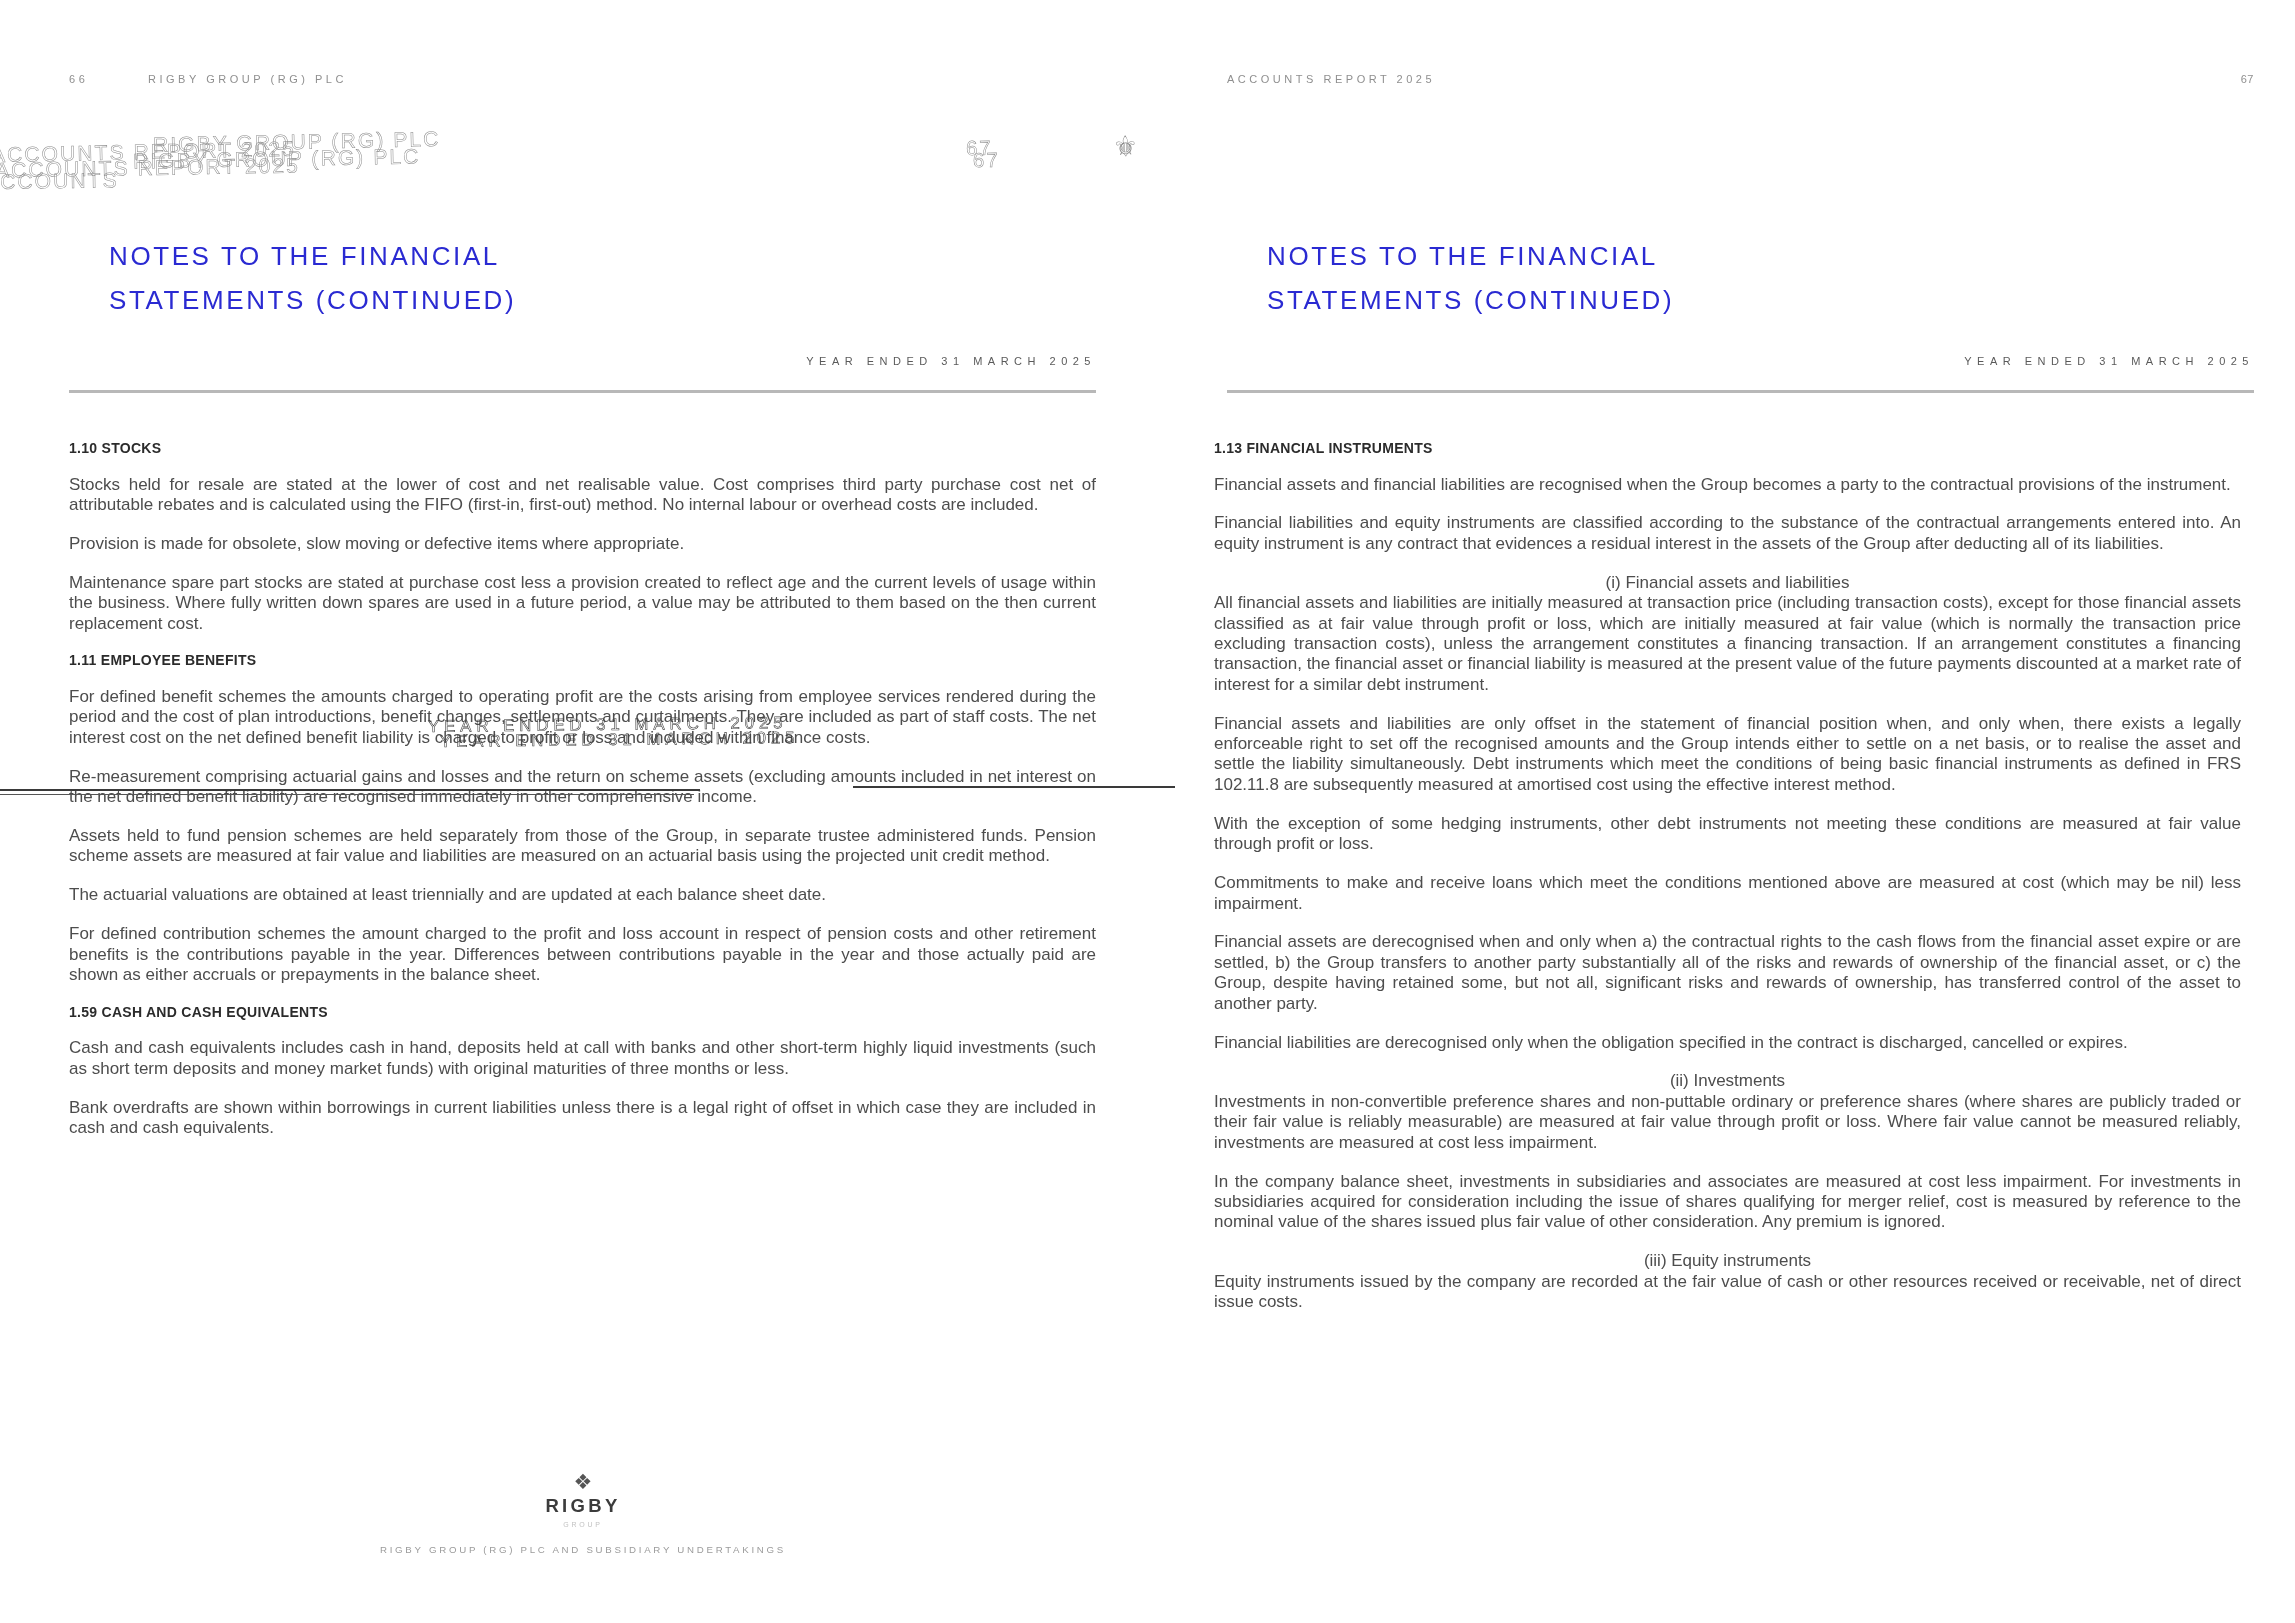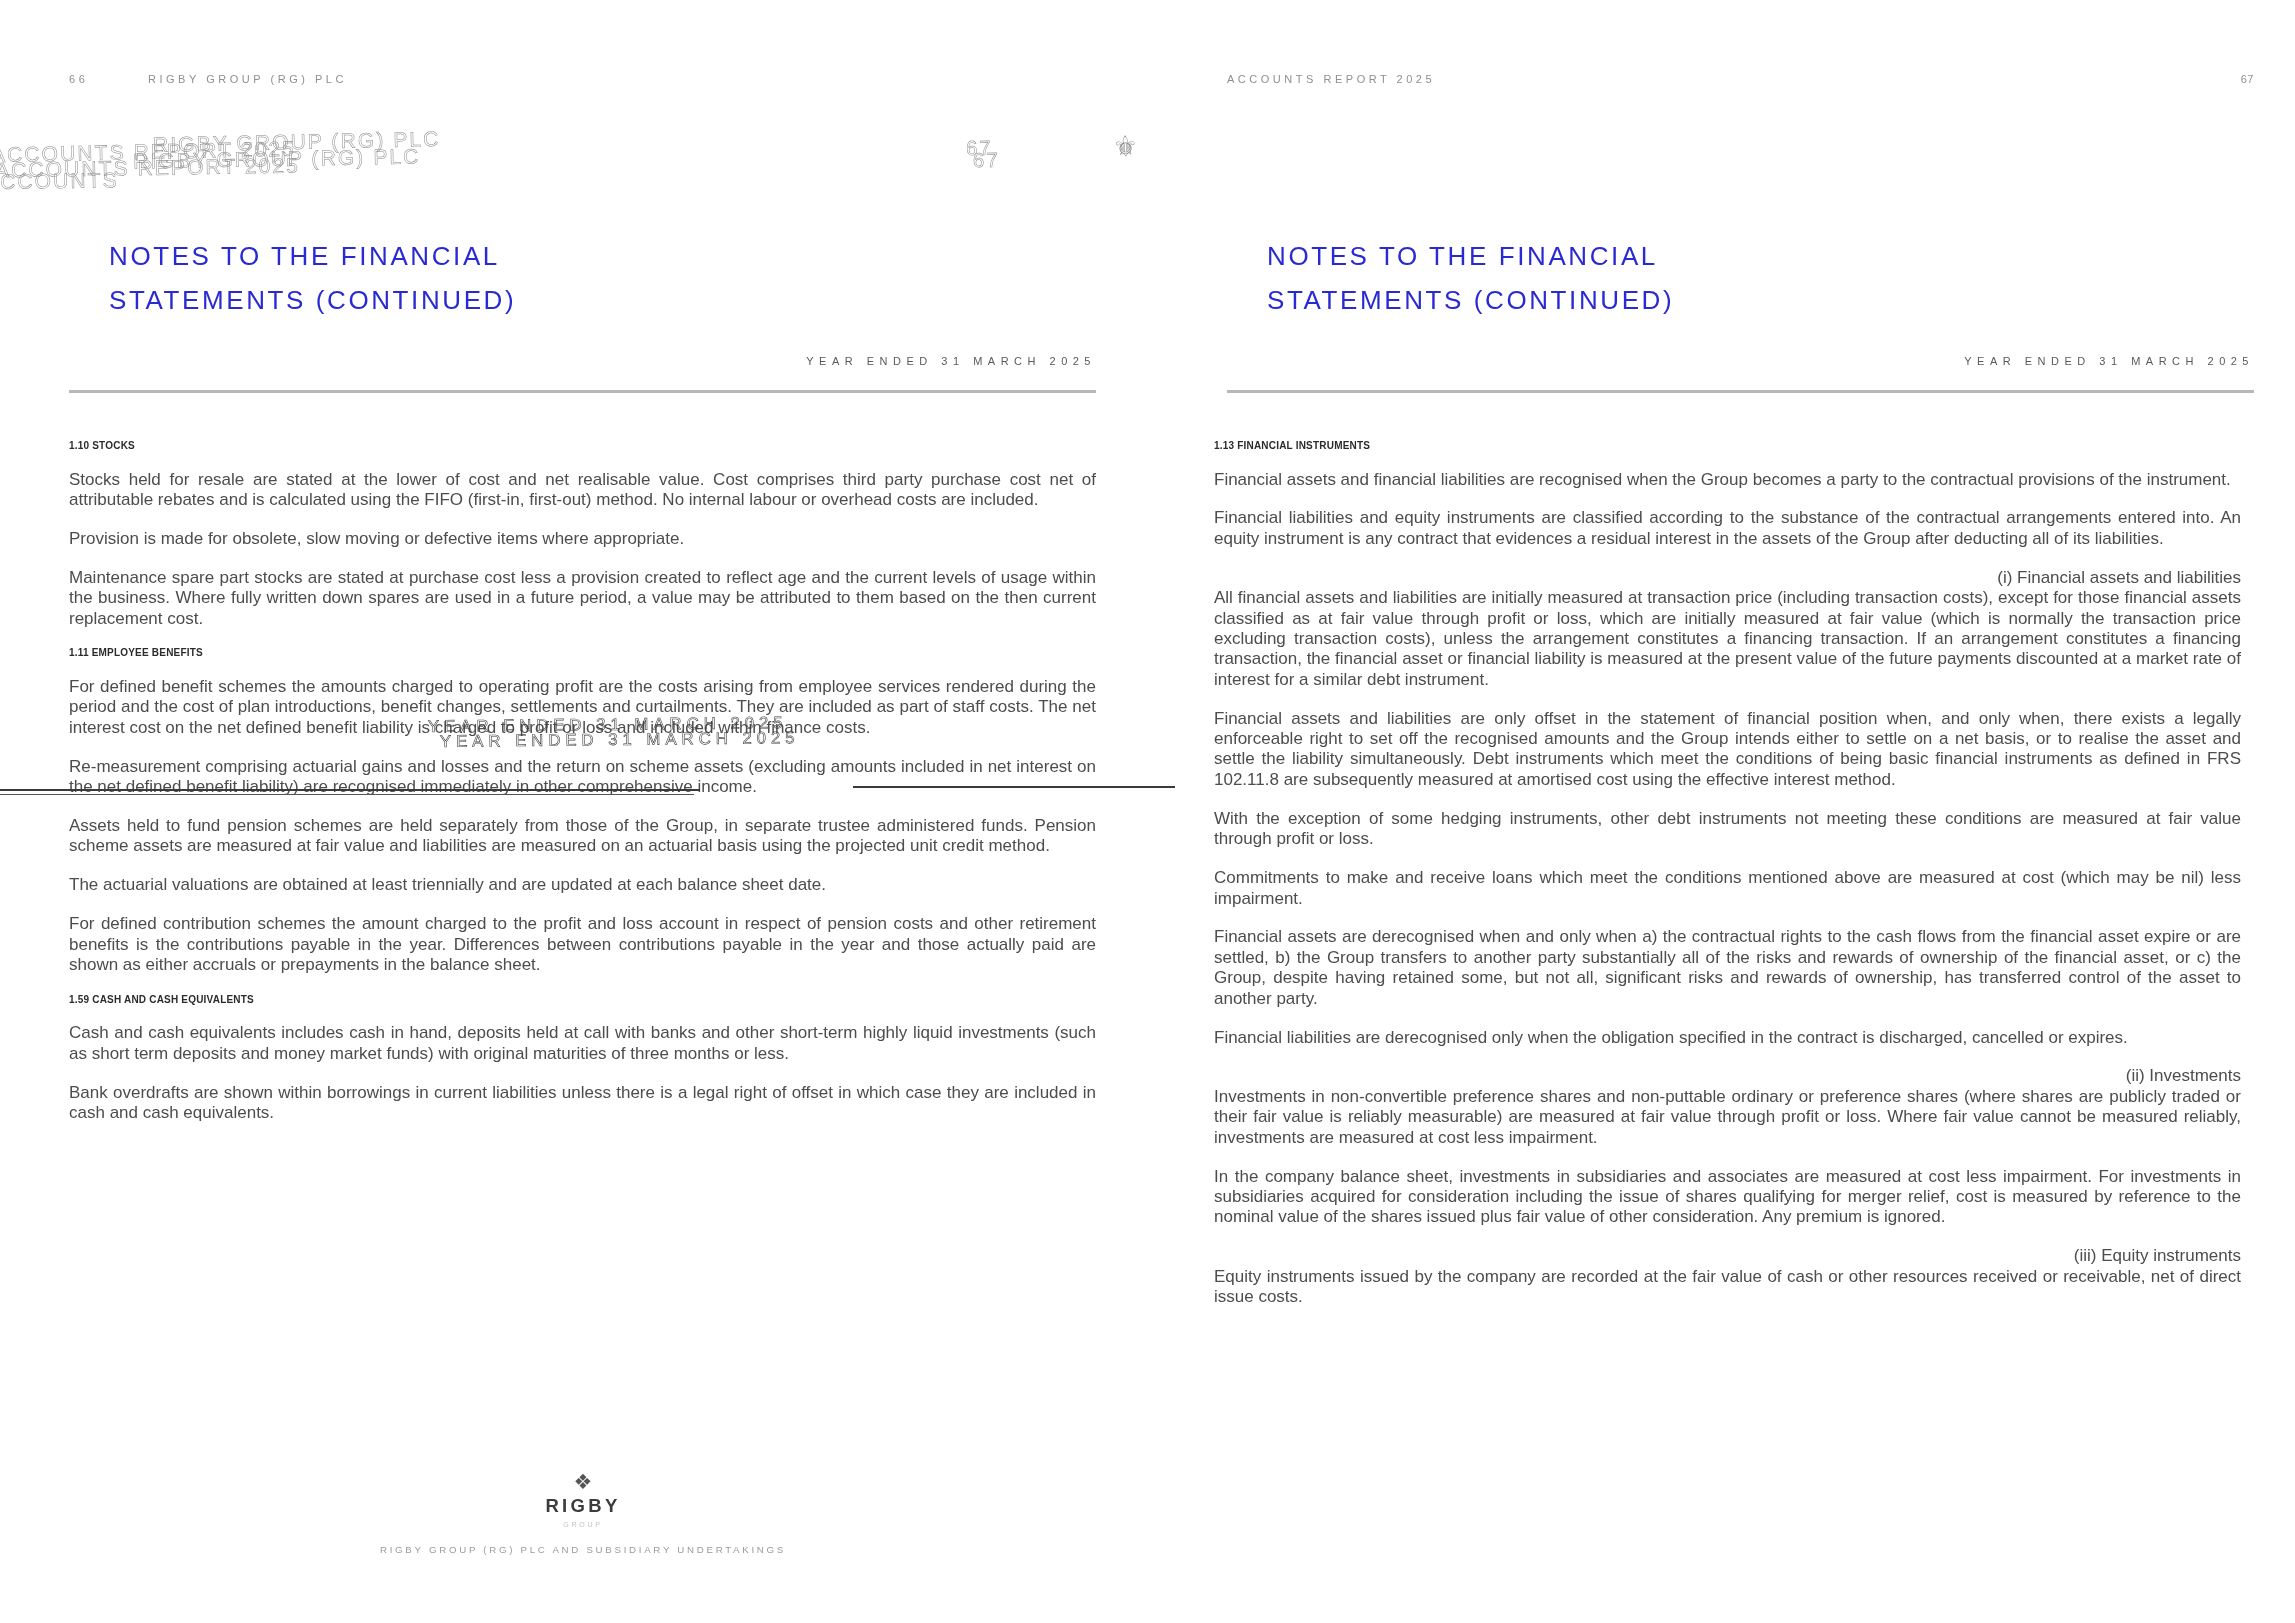--- a/index.html
+++ b/index.html
@@ -47,30 +47,30 @@
   .head-rule{
     position:absolute;top:390px;left:69px;width:1027px;height:2.8px;
     background:var(--rule-grey);
   }
   .page-right .head-rule{left:79px;}
 
   
   .content{position:absolute;top:440px;left:69px;width:1027px;}
   .page-right .content{left:66px;}
   .content h2{
-    font-size:10px;font-weight:700;color:var(--head-dark);
+    font-size:14px;font-weight:700;color:var(--head-dark);
     letter-spacing:0.02em;margin:0 0 18.5px 0;
   }
   .content h2.later{margin-top:16px;}
   .content p{
     font-size:17px;line-height:20.4px;margin:0 0 18.5px 0;
     text-align:justify;color:var(--body-grey);
   }
   .content p.sub{
-    margin:18.5px 0 0 0;text-align:right;
+    margin:18.5px 0 0 0;text-align:center;
   }
   .content p.tight{margin-top:0;}
 
   
   .strike{position:absolute;background:#3a3a3a;}
   .strike.a{top:789px;left:0;width:700px;height:2.3px;}
   .strike.b{top:794px;left:0;width:694px;height:1.4px;background:#555;}
   .strike.c{top:786px;left:853px;width:322px;height:2.3px;}
 
   

